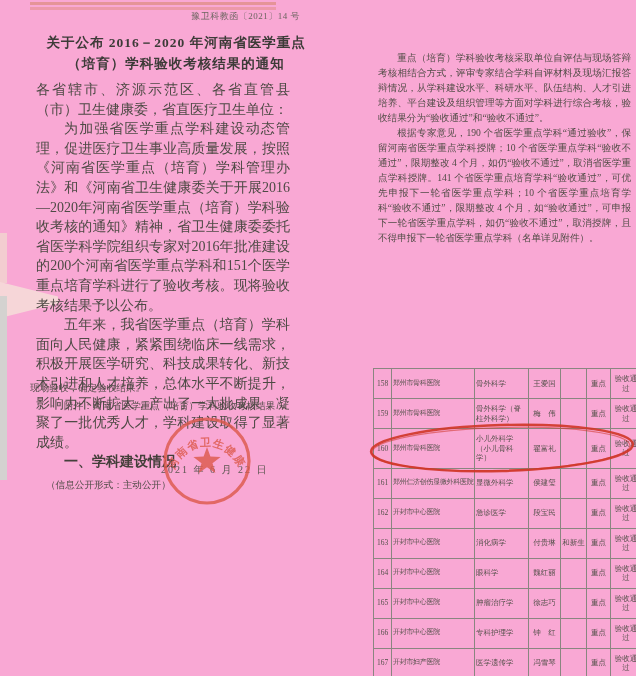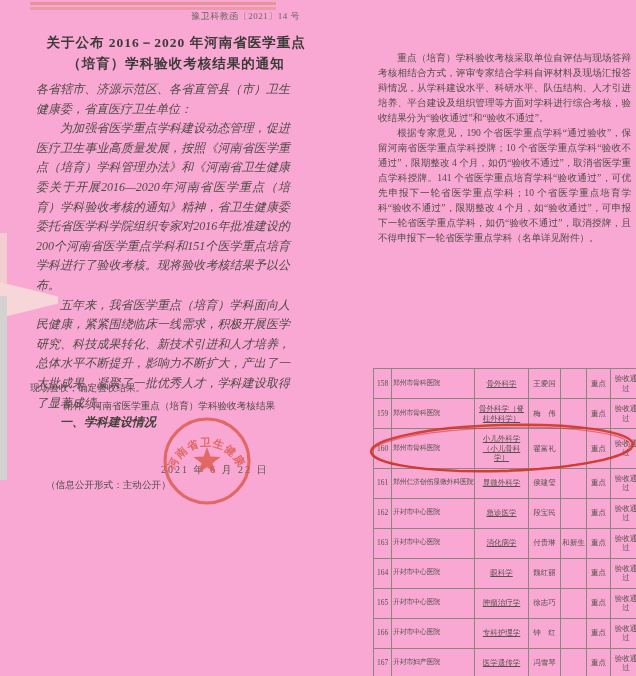--- a/index.html
+++ b/index.html
@@ -12,41 +12,41 @@
   .abs{position:absolute;}
   
   .redline{height:3px;background:#e2908d;opacity:.85;}
   .pink-strip{background:#f3cdd0;}
   .pink-wedge{background:#f6d6d8;clip-path:polygon(0 0,100% 40%,100% 60%,0 100%);}
   .grey-strip{background:#d4d2d0;}
   
   .docnum{left:150px;top:10px;width:150px;text-align:right;font-size:9px;color:#6b6560;letter-spacing:.5px;}
   .title{left:30px;top:32px;width:292px;text-align:center;font-weight:bold;
          font-size:13.5px;line-height:21px;color:#3d3b38;letter-spacing:1px;}
-  .bodytext{font-size:12px;line-height:19.6px;text-align:justify;color:#4e4a45;font-style:italic;}
+  .bodytext{font-size:14px;line-height:19.6px;text-align:justify;color:#4e4a45;}
   .left-body{left:36px;top:80px;width:254px;}
   .p-indent{text-indent:2em;margin:0;}
   .p-flat{text-indent:0;margin:0;}
   .sec-head{font-weight:bold;color:#443f3a;}
   .fragment{left:30px;top:382px;width:260px;font-size:9.6px;color:#4e4a45;}
   .attachment{left:64px;top:400px;width:240px;font-size:9.6px;color:#4e4a45;}
   .dateline{left:161px;top:463px;width:110px;font-size:10px;color:#5b5650;letter-spacing:2px;}
   .publicity{left:46px;top:479px;width:180px;font-size:9.6px;color:#4e4a45;}
   .seal{left:160px;top:414px;width:94px;height:94px;}
   
   .right-body{left:378px;top:50px;width:253px;}
   .rb{font-size:9.6px;line-height:15px;text-align:justify;color:#514c46;}
   
   table.results{border-collapse:collapse;table-layout:fixed;width:259px;
     font-size:7.5px;line-height:9.5px;color:#55514b;}
   table.results td{border:1px solid #8a8680;padding:5px 1px;vertical-align:middle;
     overflow:hidden;}
   td.c0{width:15px;text-align:center;}
   td.c1{width:80px;text-align:left;white-space:nowrap;font-size:7px;letter-spacing:-.3px;padding-left:2px;}
-  td.c2{width:51px;text-align:center;padding-left:2px;text-decoration:underline;}
+  td.c2{width:51px;text-align:left;padding-left:2px;}
   td.c3{width:29px;text-align:center;}
   td.c4{width:23px;text-align:center;}
   td.c5{width:21px;text-align:center;}
   td.c6{width:28px;text-align:center;}
   .table-wrap{left:373px;top:368px;width:261px;}
   .circle-overlay{left:366px;top:416px;width:272px;height:66px;pointer-events:none;}
 </style>
 </head>
 <body>
 

